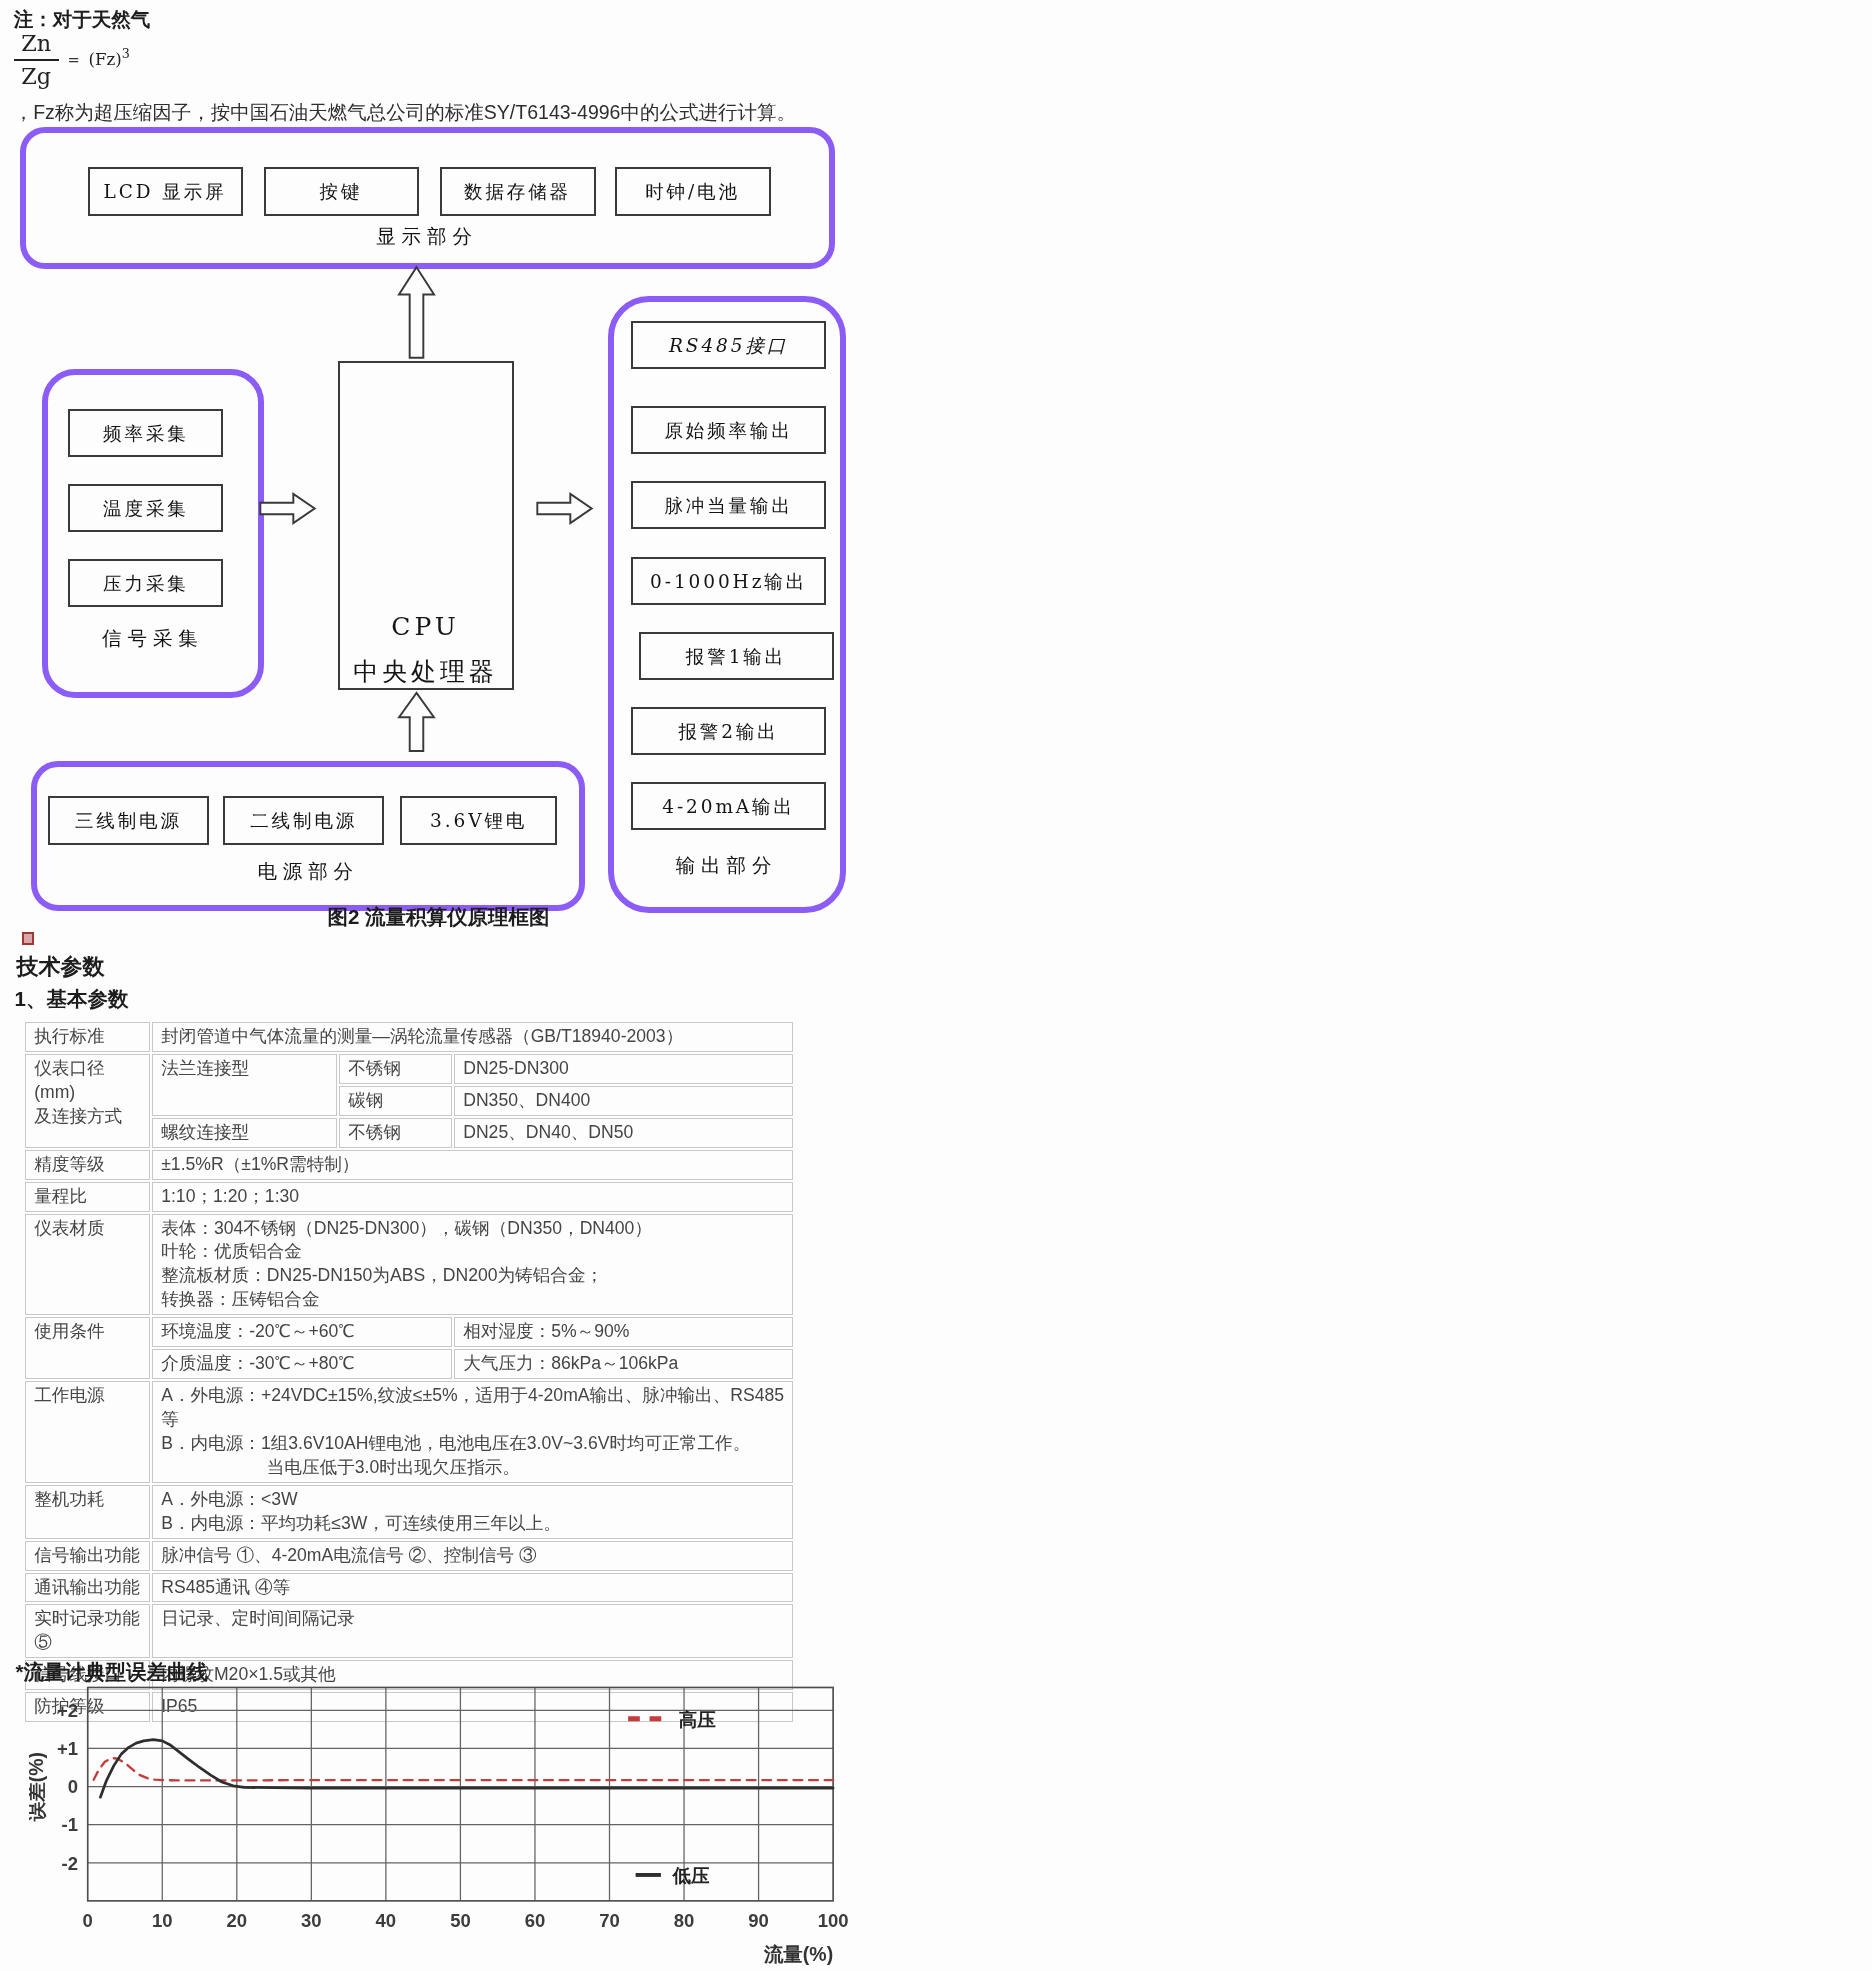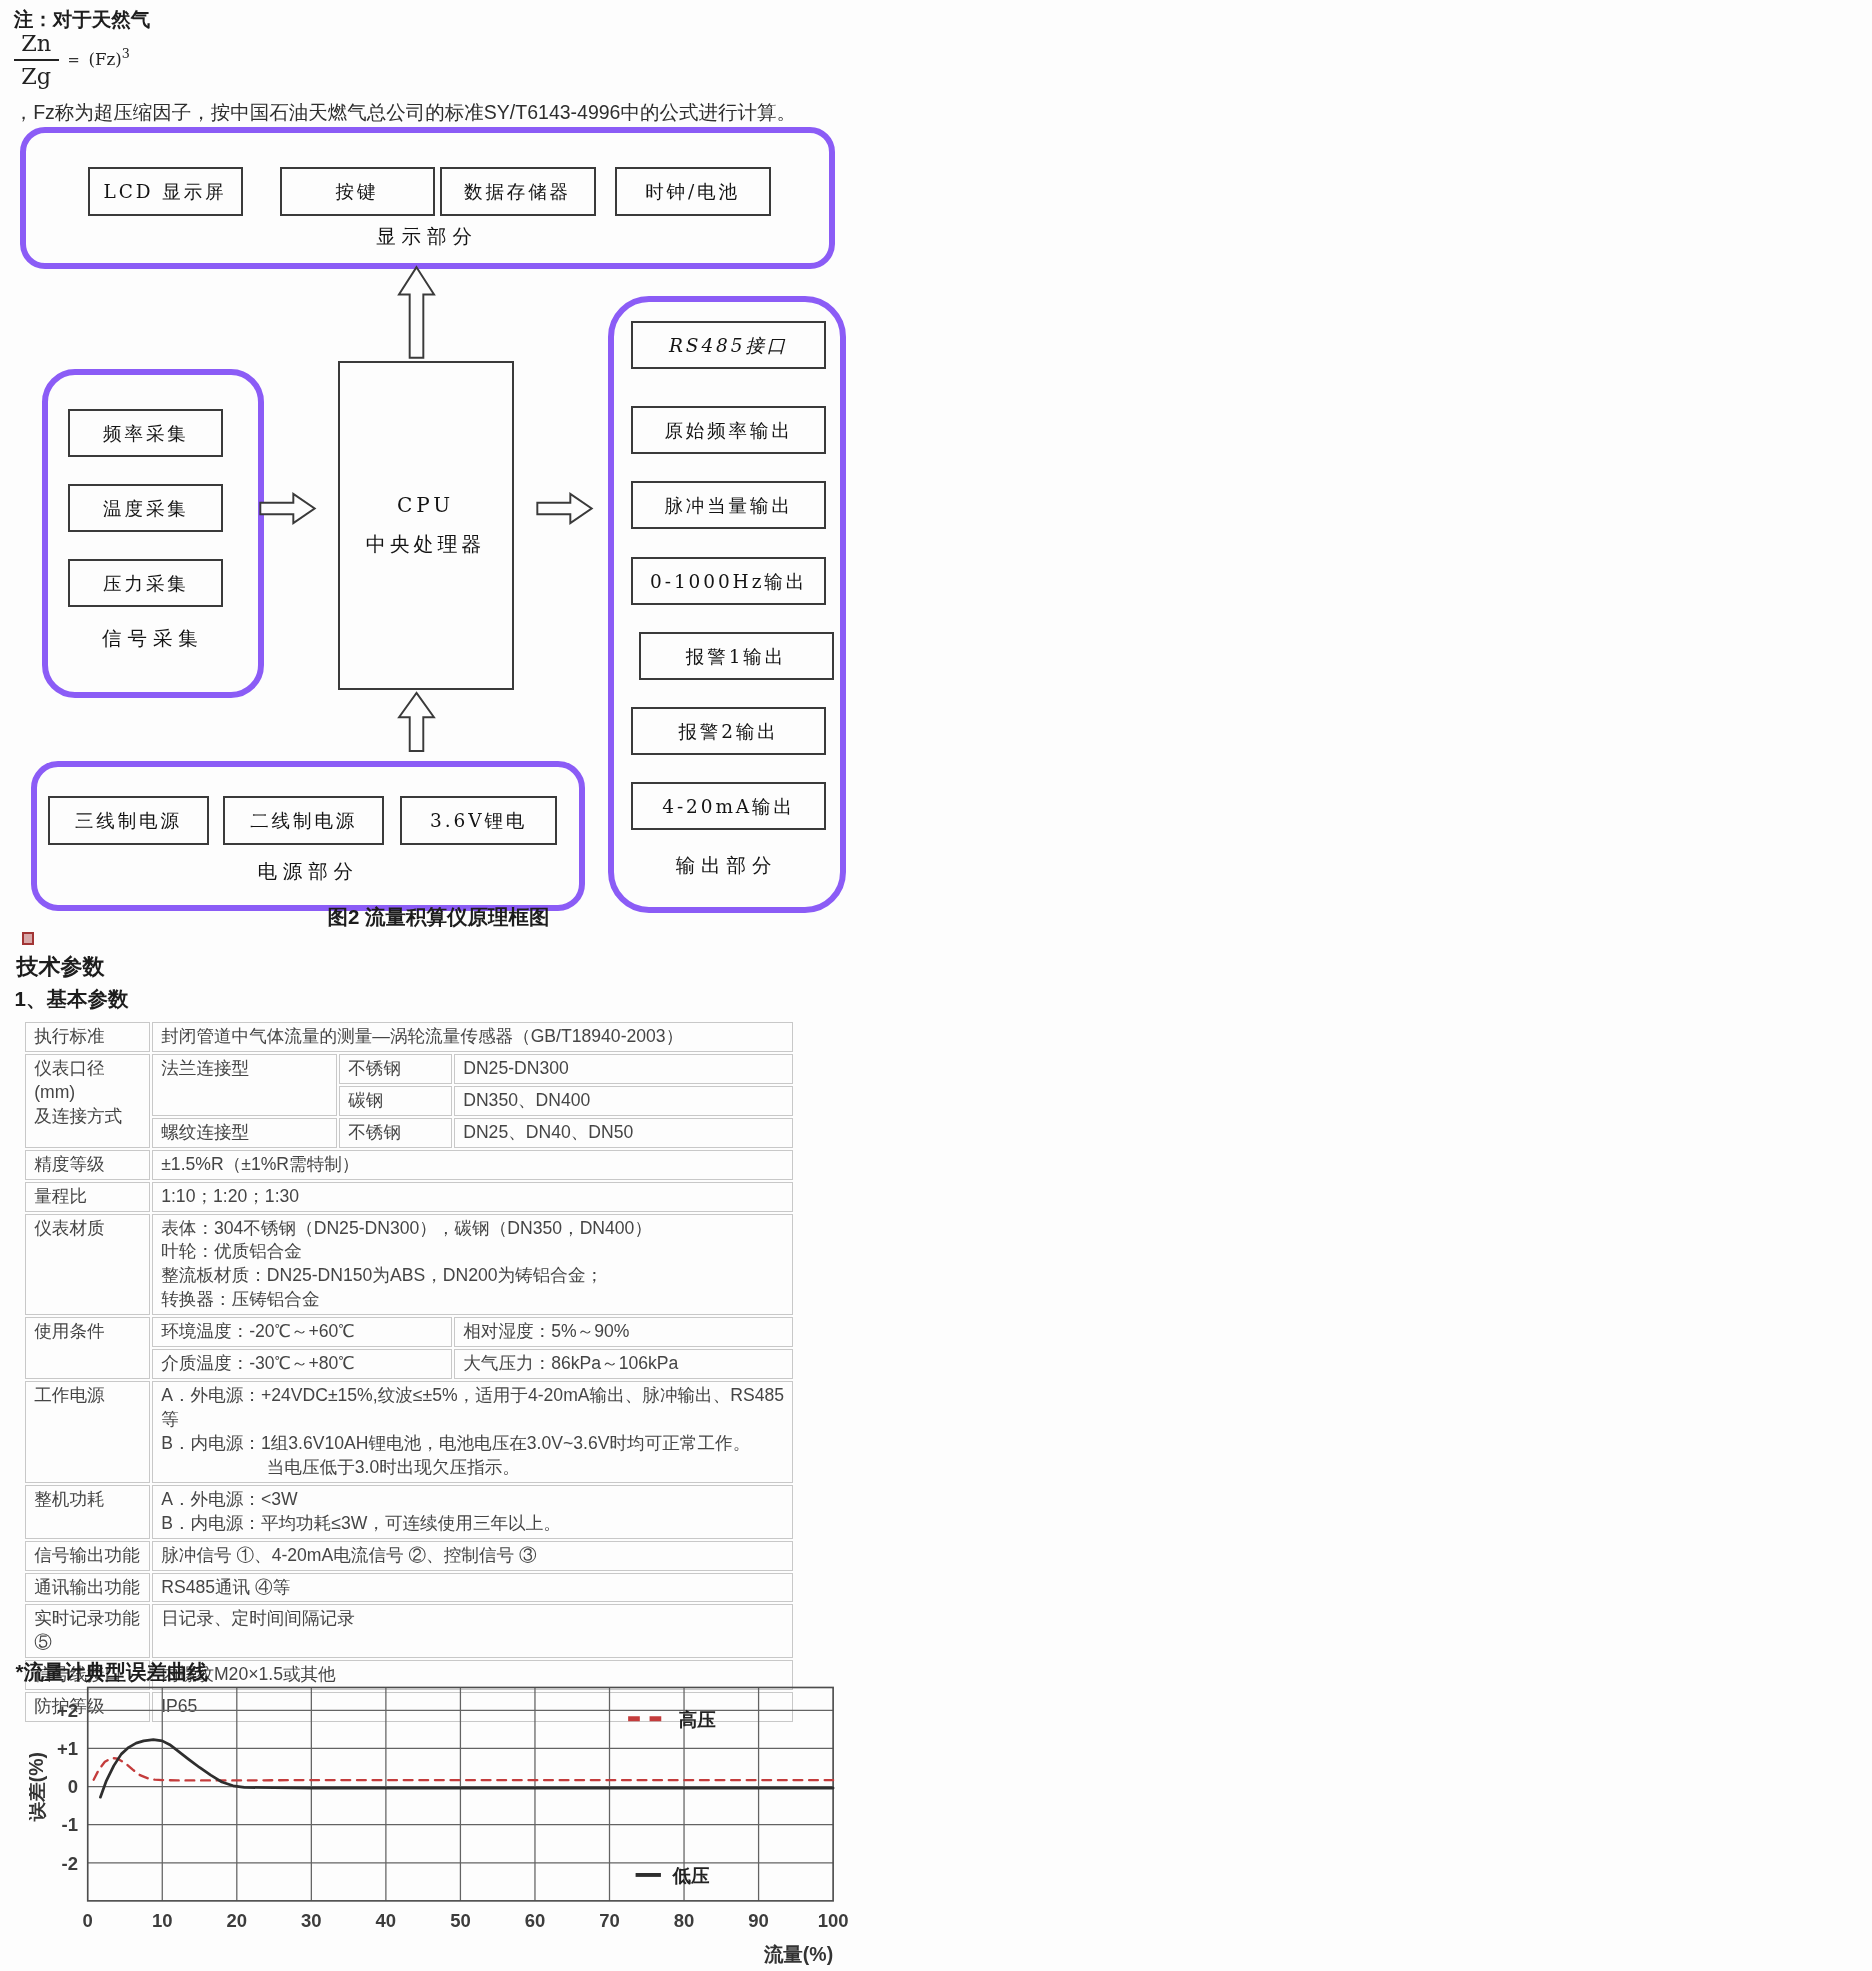--- a/index.html
+++ b/index.html
@@ -17,21 +17,21 @@
   .frhs{font-size:16.6px}
   .fexp{font-size:12.7px;position:relative;top:-6.8px}
   
   .diagram{left:19.5px;top:127px;width:824px;height:814px}
   .sect{position:absolute;border:6px solid #8b5cf6;border-radius:29px}
   .dbox{position:absolute;border:2px solid #3a3a3a;display:flex;align-items:center;justify-content:center;
         font-family:"DejaVu Serif",serif;font-size:18.5px;letter-spacing:2.9px;color:#141414;background:#fdfdfd;white-space:nowrap}
   .slabel{position:absolute;left:0;right:0;text-align:center;font-family:"DejaVu Serif",serif;
           font-size:19.5px;letter-spacing:5.9px;color:#141414}
   .cpu-box{position:absolute;border:2px solid #3a3a3a;display:flex;flex-direction:column;align-items:center;
-           justify-content:center;gap:13.7px;font-family:"DejaVu Serif",serif;font-size:20px;letter-spacing:3.9px;color:#141414}
+           justify-content:flex-end;gap:13.7px;font-family:"DejaVu Serif",serif;font-size:25px;letter-spacing:3.9px;color:#141414}
   .arrow{position:absolute}
   .arrow polygon{fill:#fdfdfd;stroke:#3a3a3a;stroke-width:2}
   .caption{position:absolute;left:146px;top:776px;width:546px;text-align:center;
            font-size:20.5px;font-weight:bold;color:#1d1d1d}
   
   .red-icon{left:21.5px;top:932px;width:8.8px;height:8.8px;border:2px solid #a23535;background:#d8a8a8}
   .tech-h{left:16.6px;top:952px;font-size:22px}
   .tech-sub{left:14.6px;top:985px;font-size:20.5px}
   .ptable{left:23.4px;top:1020px}
   table.ptable{border-collapse:separate;border-spacing:2px;table-layout:fixed;width:763px}
@@ -58,21 +58,21 @@
   <span class="feq">=</span>
   <span class="frhs">(Fz)</span>
   <span class="frhs fexp">3</span>
 </div>
 <div class="abs note2">，Fz称为超压缩因子，按中国石油天燃气总公司的标准SY/T6143-4996中的公式进行计算。</div>
 
 <div class="abs diagram">
 
   <div class="sect" style="left:0;top:0;width:803px;height:130px;border-radius:25px;">
     <div class="dbox" style="left:62px;top:34px;width:151px;height:45px;">LCD 显示屏</div>
-    <div class="dbox" style="left:238px;top:34px;width:151px;height:45px;margin-left:16px;">按键</div>
+    <div class="dbox" style="left:238px;top:34px;width:151px;height:45px;">按键</div>
     <div class="dbox" style="left:414px;top:34px;width:152px;height:45px;">数据存储器</div>
     <div class="dbox" style="left:589px;top:34px;width:152px;height:45px;">时钟/电池</div>
     <div class="slabel" style="top:90px;">显示部分</div>
   </div>
 
   <svg class="arrow" style="left:377px;top:138px;" width="39" height="95" viewBox="0 0 40 97">
     <polygon points="20,2 38,30 27,30 27,95 13,95 13,30 2,30"></polygon>
   </svg>
 
   <div class="sect" style="left:22.4px;top:242px;width:210px;height:317px;border-radius:33px;">

